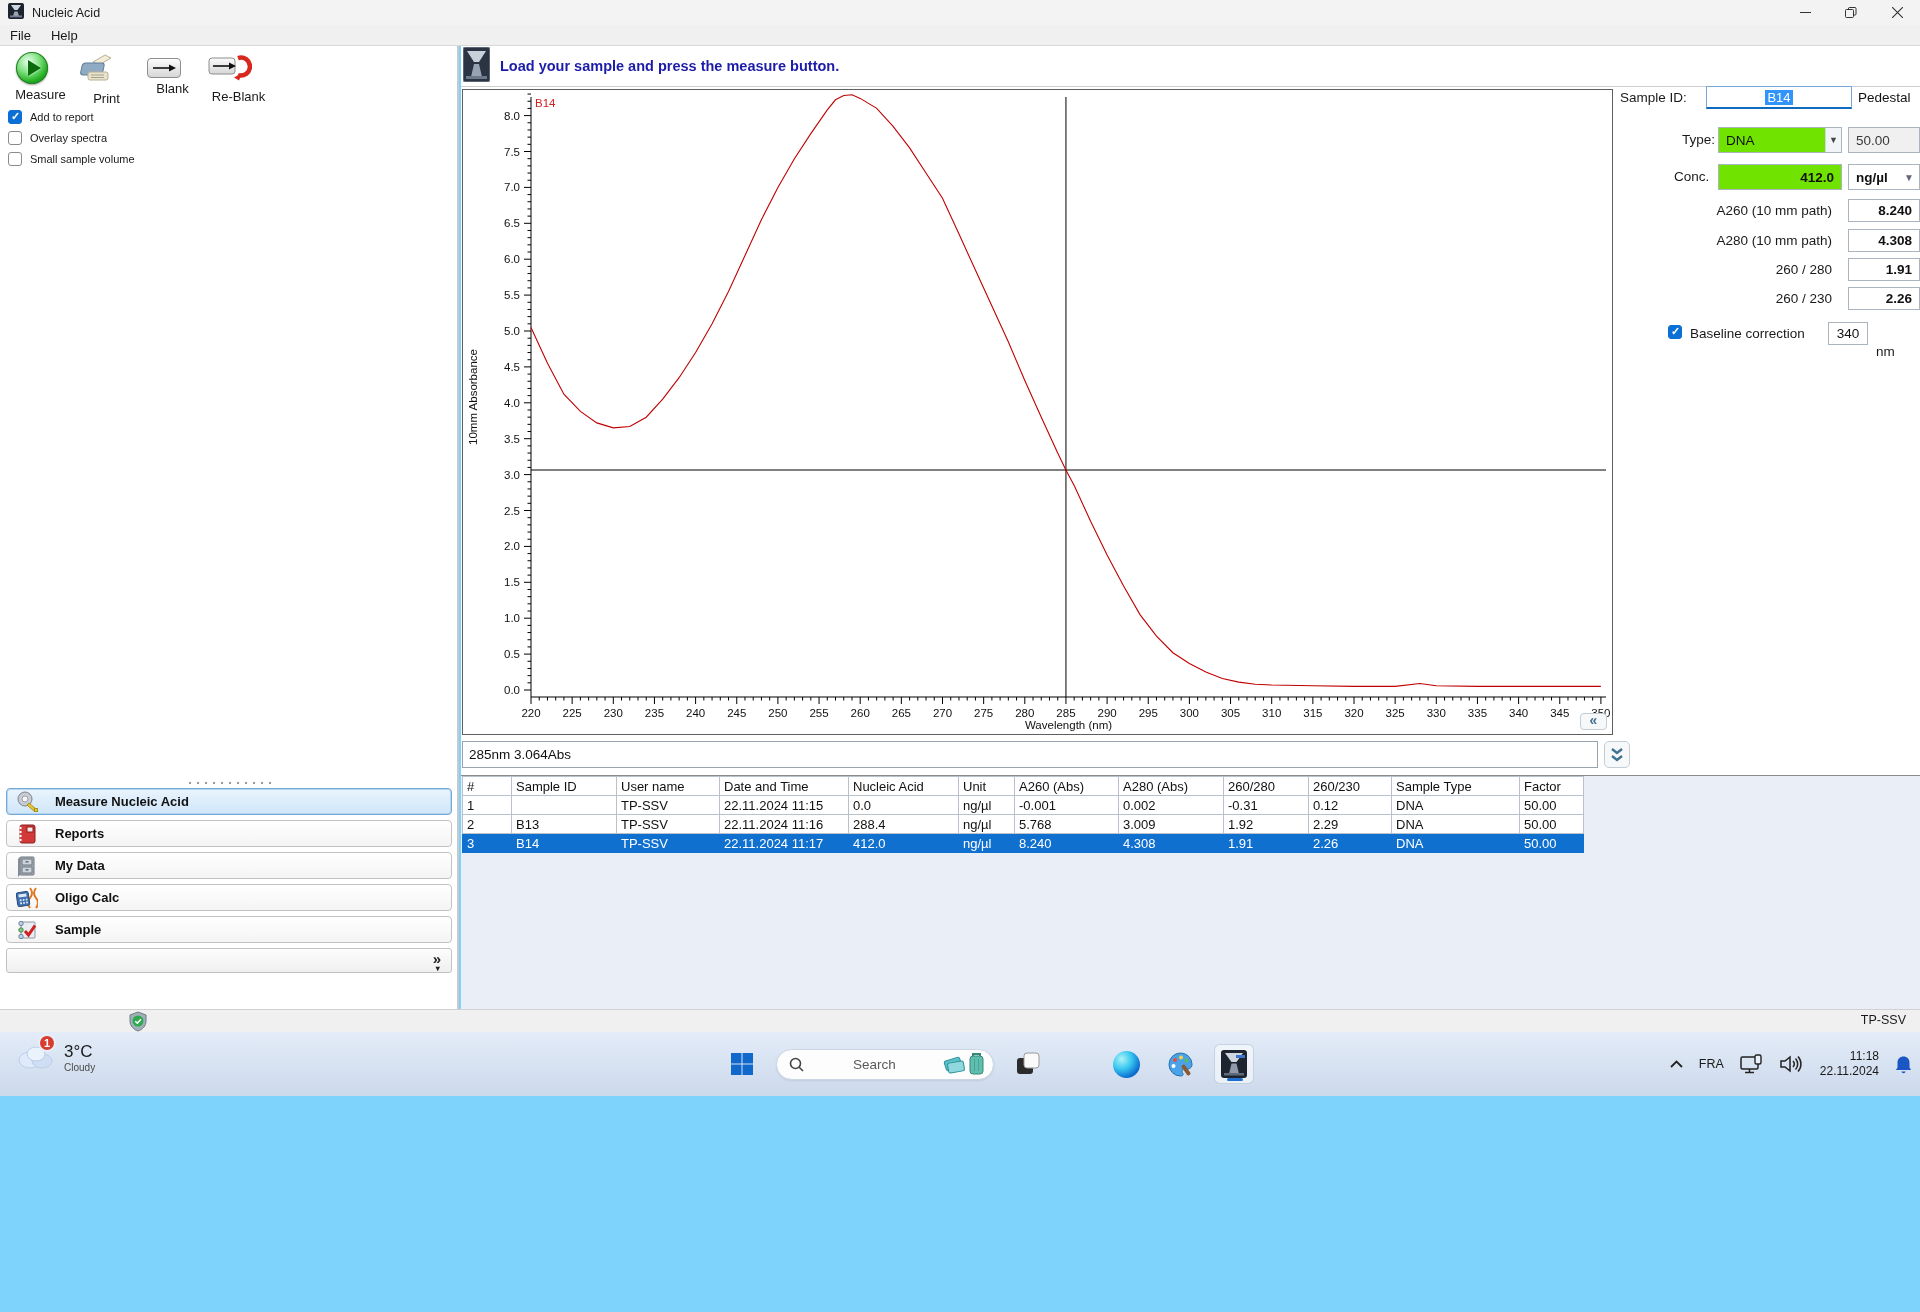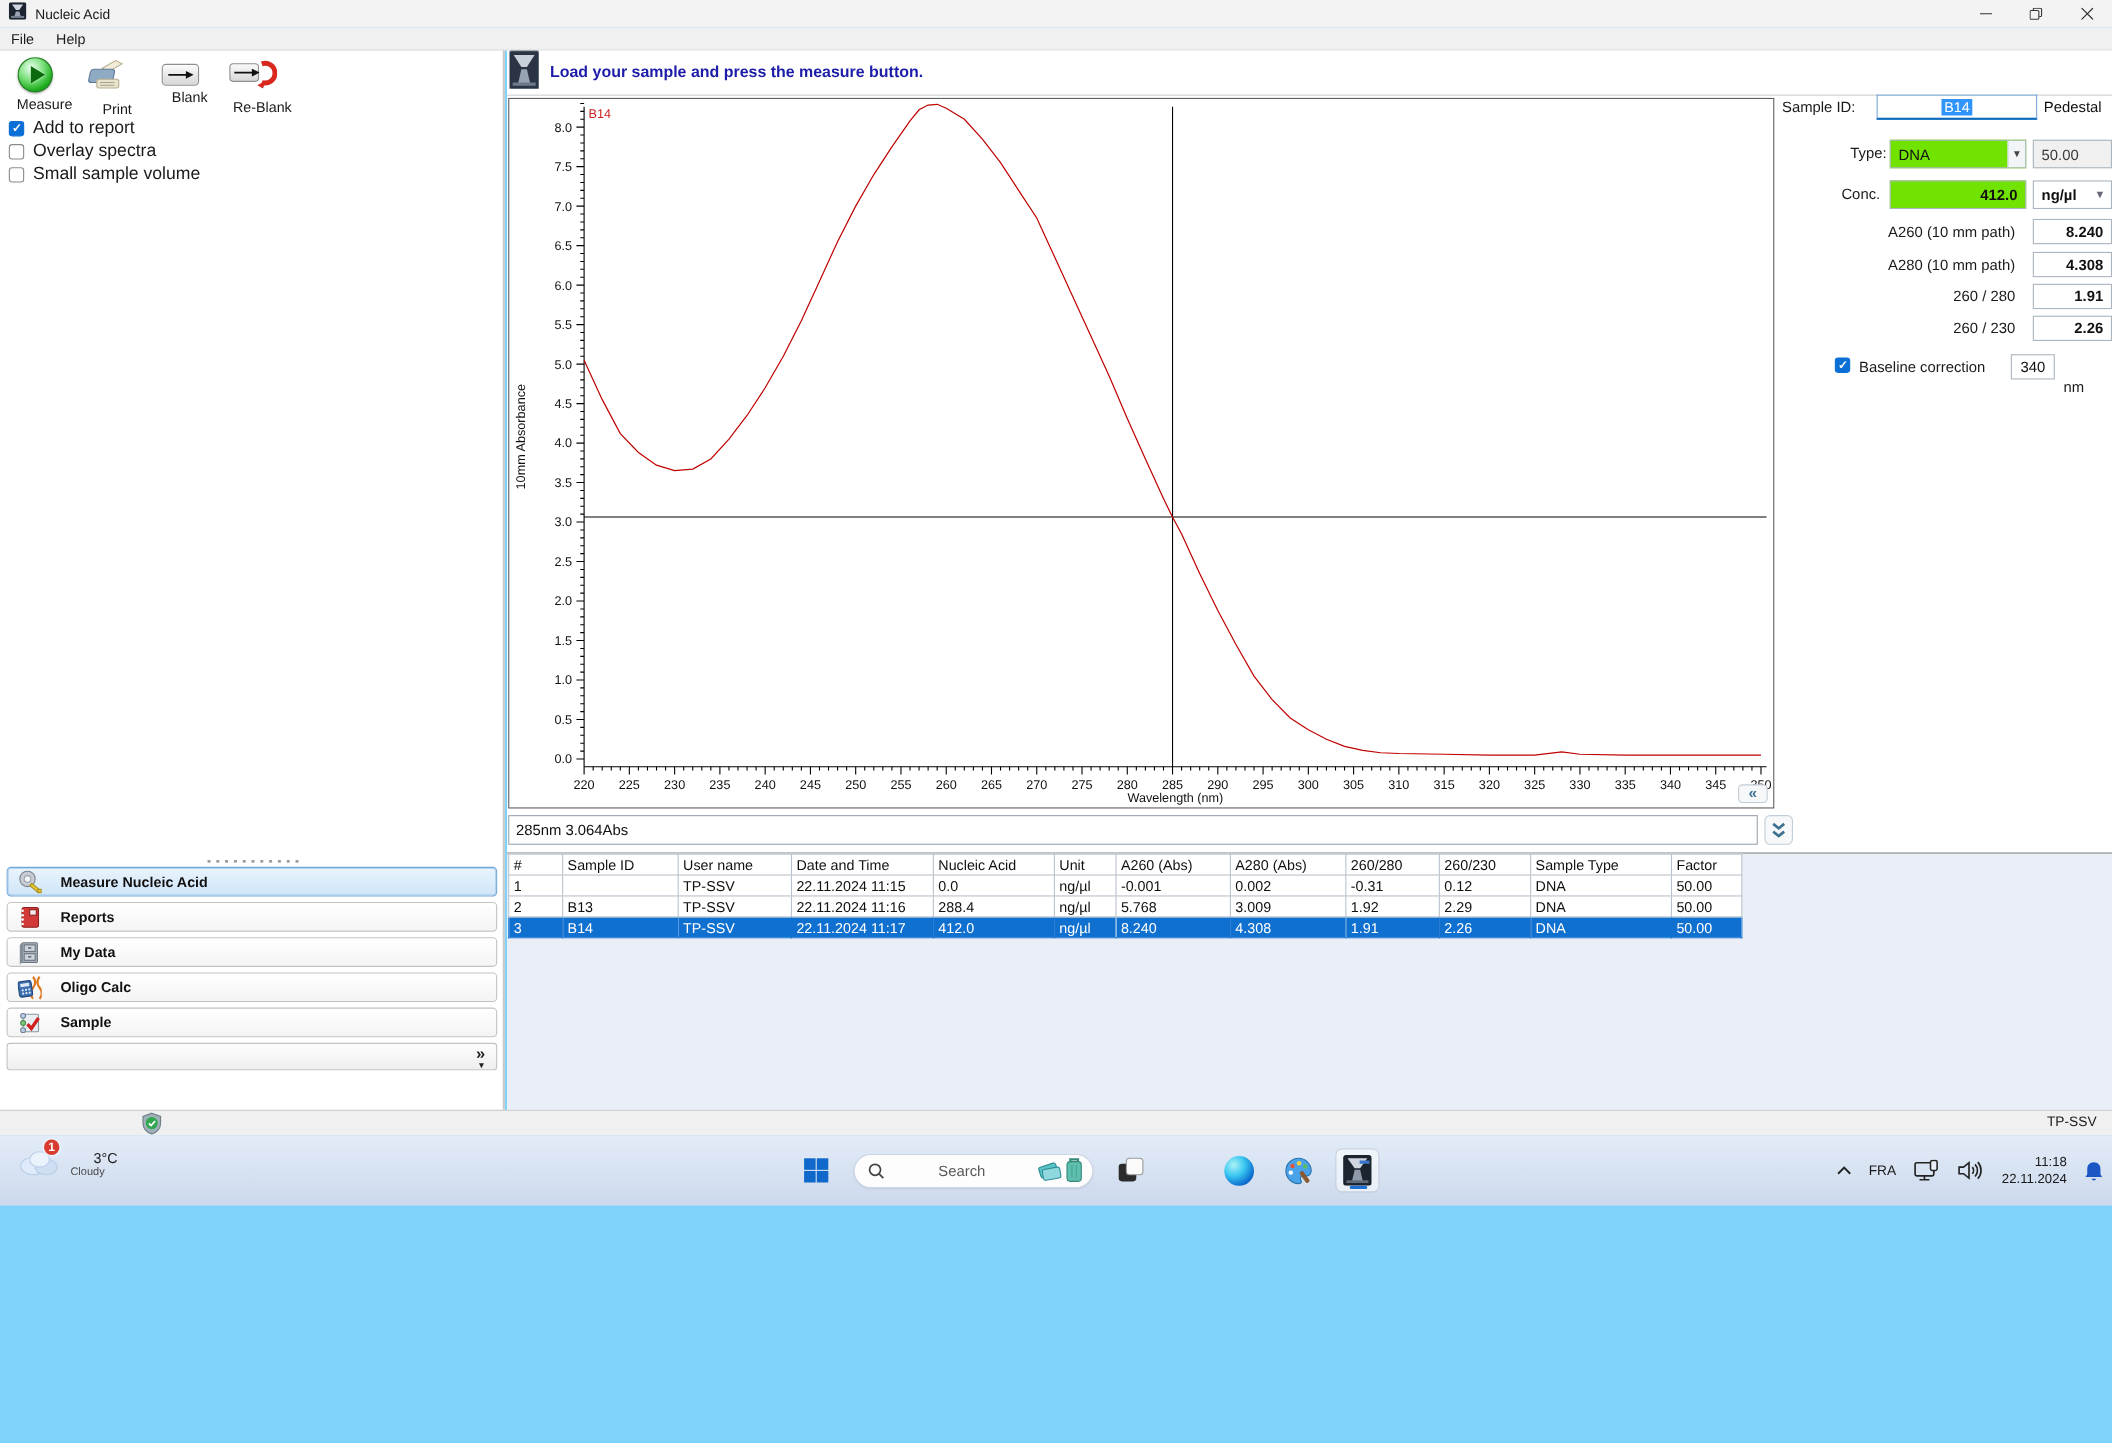--- a/index.html
+++ b/index.html
@@ -26,21 +26,21 @@
   .toolbtn .tlabel { font-size:13px; color:#1a1a1a; margin-top:3px; white-space:nowrap;margin-left:17px; }
   .measure-orb { width:32px; height:32px; border-radius:50%; background:radial-gradient(circle at 38% 30%, #eafff0, #7ce07c 38%, #1fae1f 68%, #0a7c0a 100%); box-shadow:0 1px 2px rgba(0,0,0,.4), inset 0 0 0 1px #2b7a2b; display:flex; align-items:center; justify-content:center; }
   .measure-orb .tri { width:0; height:0; border-left:13px solid #0b6a0b; border-top:8px solid transparent; border-bottom:8px solid transparent; margin-left:4px; filter:drop-shadow(0 0 1px #e6ffe6); }
   .blank-pill { width:34px; height:20px; margin-top:6px; border-radius:4px; border:1px solid #8e8e8e; background:linear-gradient(#fbfbfb,#d7d7d7); display:flex; align-items:center; justify-content:center; box-shadow:inset 0 1px 0 #fff; }
 
   .checks { position:absolute; left:8px; top:60px; }
   .checkrow { display:flex; align-items:center; height:21px; }
   .cbox { width:14px; height:14px; border:1px solid #8a8a8a; border-radius:3px; background:#fff; margin-right:8px; position:relative; flex:0 0 auto; }
   .cbox.checked { background:#0b6fd6; border-color:#0b6fd6; }
   .cbox.checked::after { content:"✓"; position:absolute; left:2px; top:-1px; color:#fff; font-size:11px; font-weight:bold; }
-  .clabel { font-size:16px; color:#1a1a1a; }
+  .clabel { font-size:11px; color:#1a1a1a; }
 
   .splitter-dots { position:absolute; left:0; top:733px; width:100%; height:8px; display:flex; align-items:center; justify-content:center; }
   .splitter-dots .dots { width:86px; height:4px; background-image:radial-gradient(circle, #9a9a9a 1.2px, transparent 1.4px); background-size:8px 4px; }
 
   .nav { position:absolute; left:6px; top:742px; width:446px; }
   .nav-item { height:27px; margin-bottom:5px; border:1px solid #c2c2c2; border-radius:4px; background:linear-gradient(#ffffff,#f4f4f4); display:flex; align-items:center; padding-left:8px; }
   .nav-item.selected { background:linear-gradient(#eaf4fd,#cfe6f9); border:1px solid #74a8d8; box-shadow:0 0 0 1px #b5d5f0 inset; }
   .nav-item .nicon { width:24px; height:24px; display:flex; align-items:center; justify-content:center; margin-right:16px; }
   .nav-item .nlabel { font-size:13px; font-weight:bold; color:#111; }
   .nav-expander { height:25px; border:1px solid #c2c2c2; border-radius:3px; background:linear-gradient(#fdfdfd,#efefef); position:relative; }
@@ -78,21 +78,21 @@
 
   
   .appstatus { position:absolute; left:0; top:1009px; width:1920px; height:23px; background:#f0f0f0; border-top:1px solid #d0d0d0; }
   .appstatus .user { position:absolute; right:14px; top:3px; font-size:12.5px; color:#1a1a1a; }
   .appstatus .shield { position:absolute; left:128px; top:1px; }
 
   
   .taskbar { position:absolute; left:0; top:1032px; width:1920px; height:64px; background:linear-gradient(#e3ecf8,#ccd9ec); }
   .weather { position:absolute; left:14px; top:8px; display:flex; align-items:center; }
   .weather .wtxt { margin-left:8px; }
-  .weather .temp { font-size:13px; color:#1a1a1a;margin-left:21px; }
+  .weather .temp { font-size:17px; color:#1a1a1a; }
   .weather .cond { font-size:10px; color:#4a4a4a; }
   .wbadge { position:absolute; left:24px; top:-6px; width:18px; height:18px; border-radius:50%; background:#d83b2f; color:#fff; font-size:11px; font-weight:bold; display:flex; align-items:center; justify-content:center; border:2px solid #e8eff9; }
   .tb-center { position:absolute; left:722px; top:0; height:64px; display:flex; align-items:center; gap:14px; }
   .searchpill { width:218px; height:31px; border-radius:16px; background:#fdfdfd; border:1px solid #ccd6e4; display:flex; align-items:center; padding:0 6px 0 12px; box-shadow:0 1px 2px rgba(0,0,0,.08);gap:40px; }
   .searchpill .stext { margin-left:9px; font-size:13.5px; color:#5a5a5a; flex:1; }
   .tbicon { width:40px; height:40px; display:flex; align-items:center; justify-content:center; border-radius:6px; }
   .tbicon.active { background:rgba(255,255,255,.55); border:1px solid rgba(160,175,195,.5); position:relative; }
   .tbicon.active::after { content:""; position:absolute; bottom:2px; left:12px; width:16px; height:3px; border-radius:2px; background:#1f6fd0; }
   .tray { position:absolute; right:8px; top:0; height:64px; display:flex; align-items:center; gap:16px; }
   .tray .lang { font-size:12.5px; color:#1a1a1a; }

